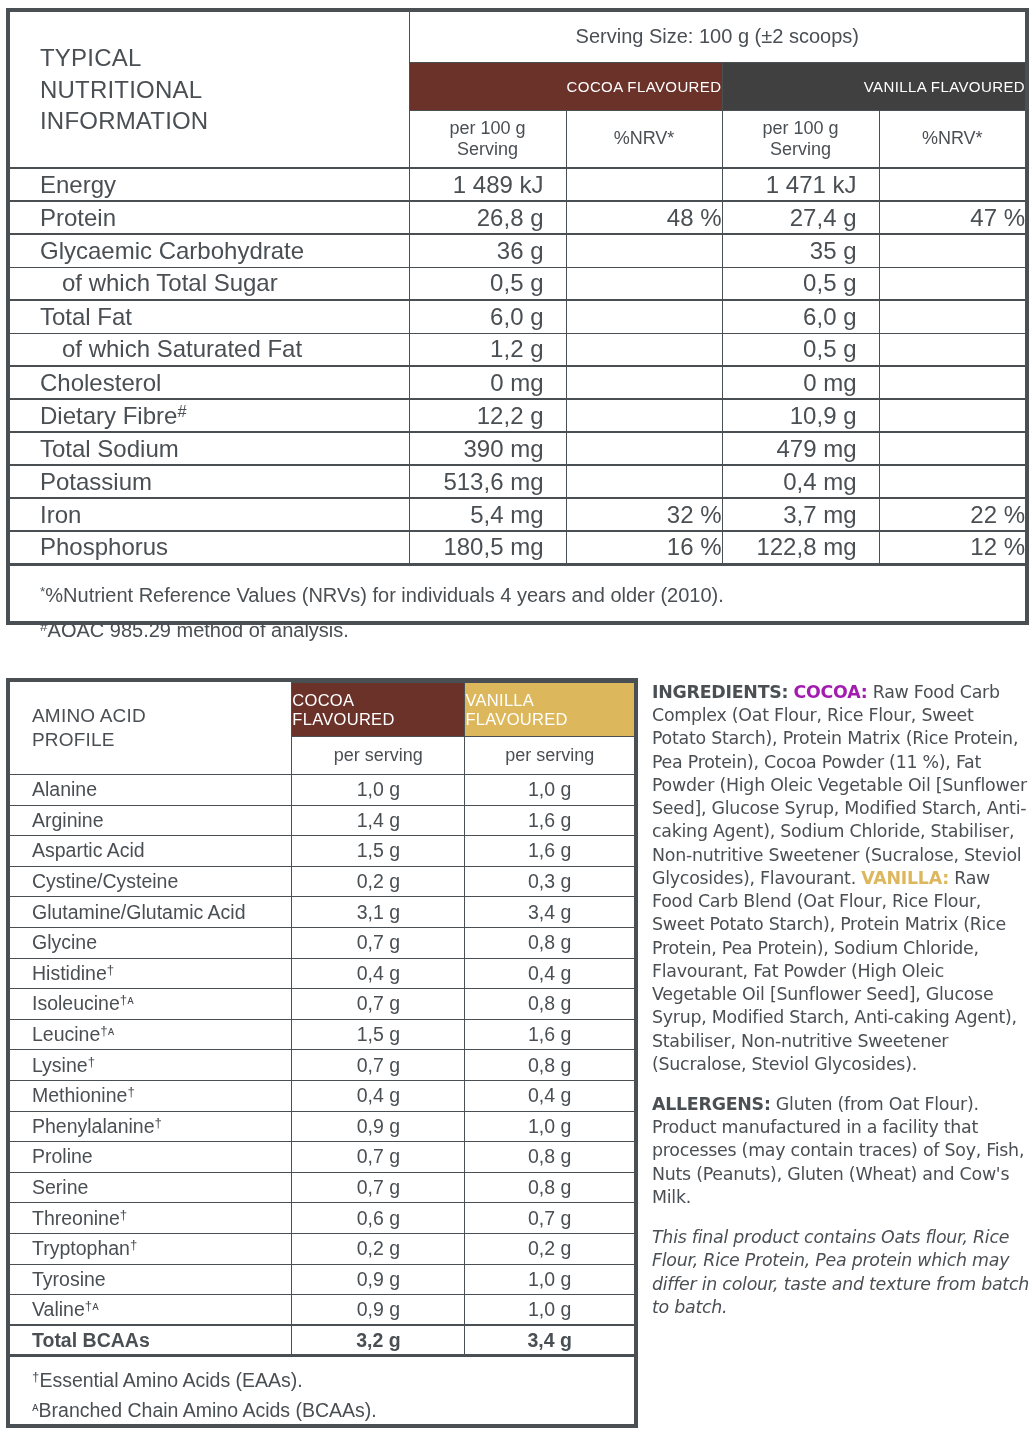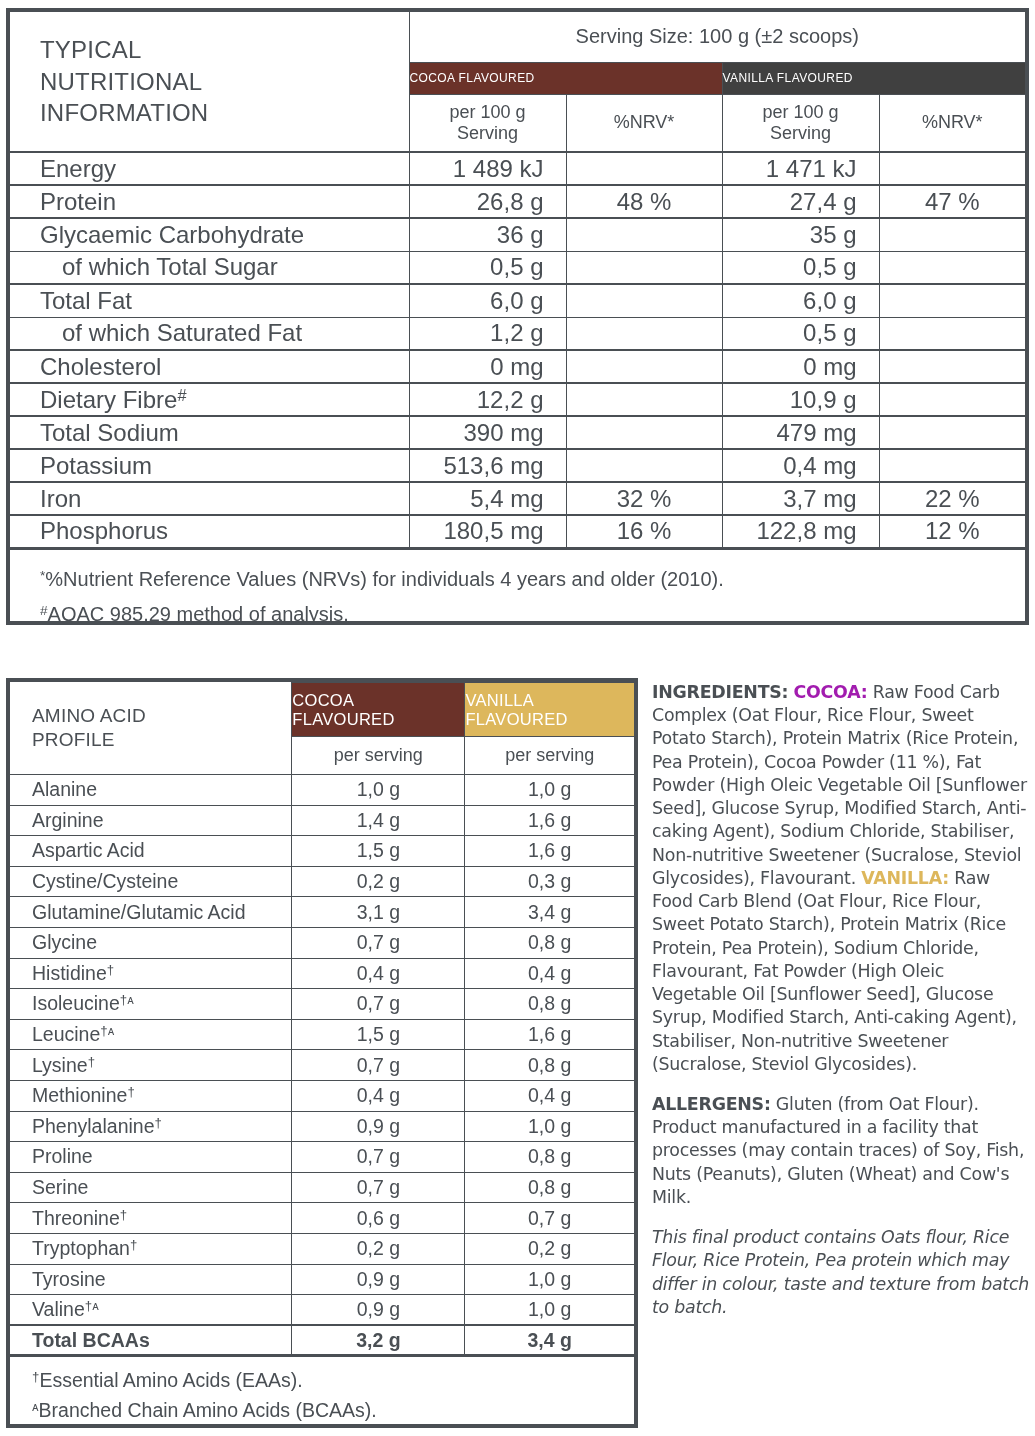--- a/index.html
+++ b/index.html
@@ -52,44 +52,44 @@
     border-top: none !important;
   }
   .serving-cell {
     text-align: center;
     font-size: 20px;
     height: 50px;
     border-top: none !important;
     border-right: none !important;
   }
   .flav-head {
-    text-align: left;
+    text-align: right;
     color: #ffffff;
     font-weight: bold;
-    font-size: 12px;
+    font-size: 15px;
     letter-spacing: .4px;
-    height: 32px;
+    height: 48px;
   }
   .flav-cocoa   { background: #6b3229; }
   .flav-vanilla { background: #404040; border-right: none !important; }
   .sub-head {
     text-align: center;
     font-size: 18px;
     font-weight: bold;
     line-height: 1.15;
     height: 58px;
   }
   .sub-head.last { border-right: none !important; }
 
   
   #nutrition-table tbody td { height: 33px; font-size: 24px; }
   .n-name  { text-align: left;  padding-left: 30px !important; border-left: none !important; }
   .n-name.indent { padding-left: 52px !important; }
   .n-val   { text-align: right; padding-right: 22px !important; }
-  .n-nrv   { text-align: center; }
+  .n-nrv   { text-align: right; }
   .n-nrv.last { border-right: none !important; }
 
   
   tr.group-top > td { border-top: 2.5px solid #4a4f54; }
   tr.sub-row  > td  { border-top: none; }
   tr.sub-row  > td.n-name { border-top: none; }
 
   .foot-cell {
     border-left: none !important;
     border-right: none !important;

